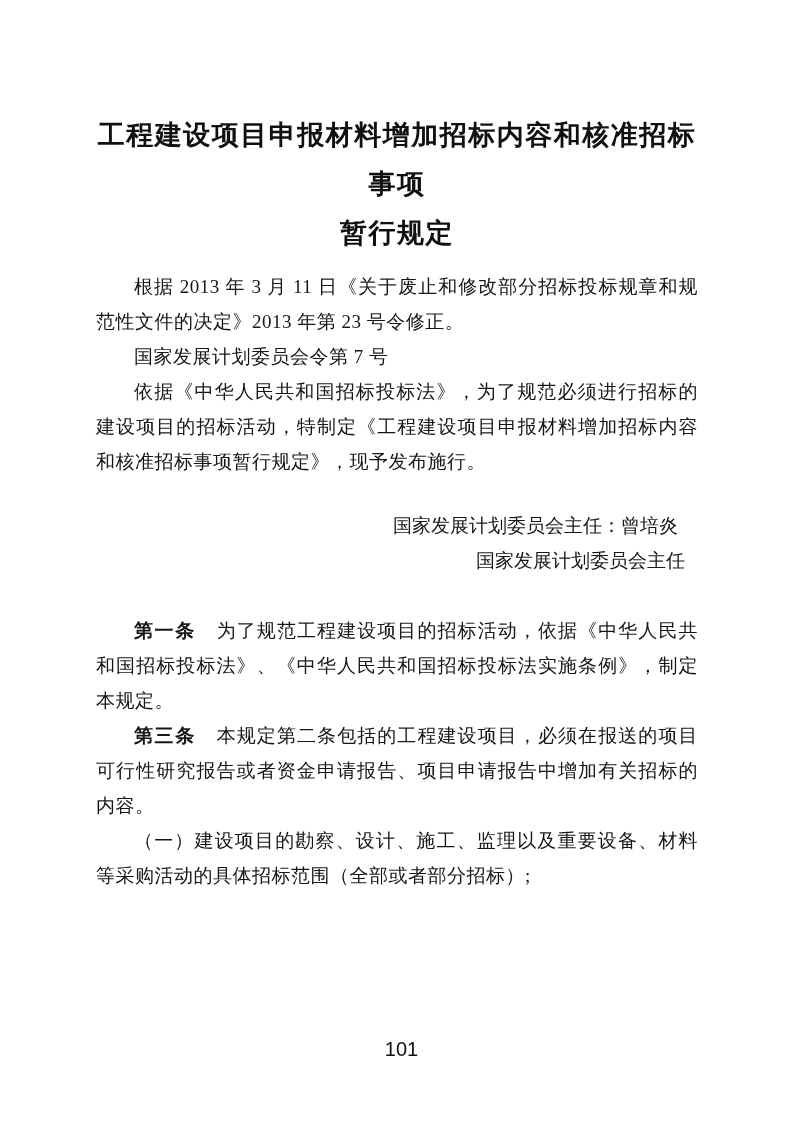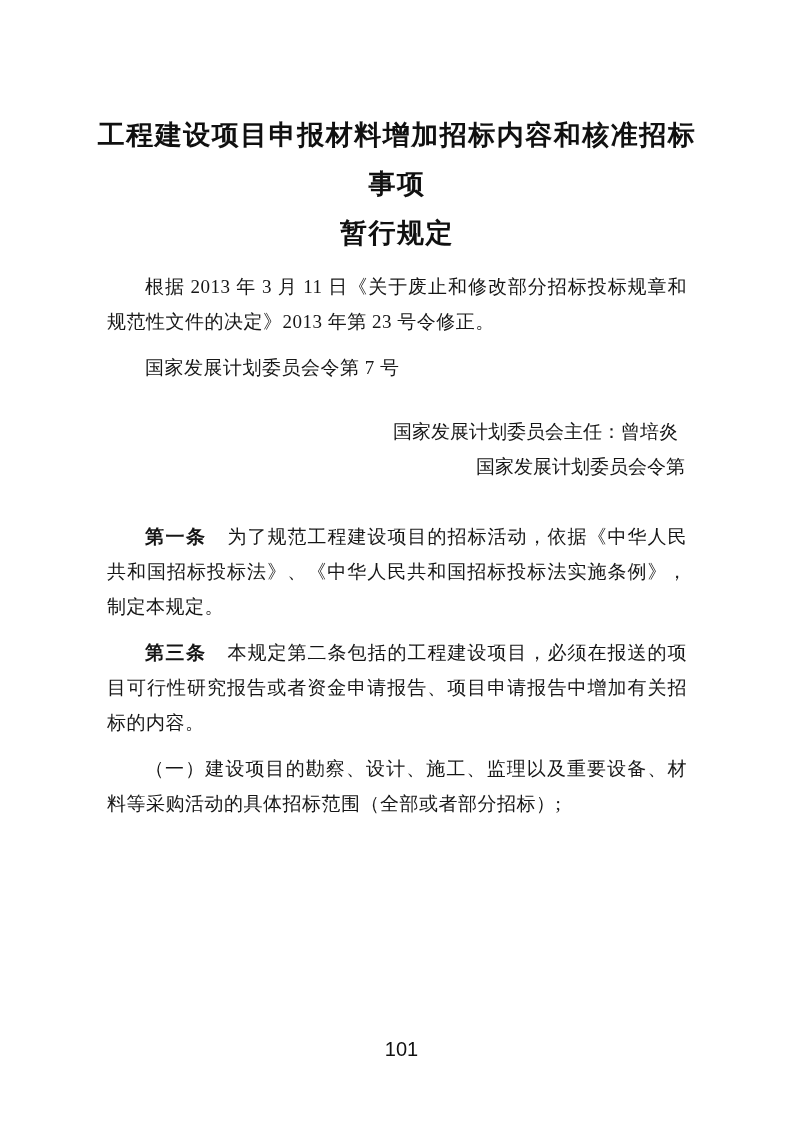--- a/index.html
+++ b/index.html
@@ -22,21 +22,21 @@
   .doc-title {
     margin: 0 0 11px 0;
     font-size: 27px;
     font-weight: 700;
     line-height: 49px;
     text-align: center;
     letter-spacing: 1.5px;
     color: #101010;
   }
   .para {
-    margin: 11px;
+    margin: 0;
     font-size: 19px;
     line-height: 35px;
     text-align: justify;
     text-indent: 2em;
     letter-spacing: 0.5px;
   }
   .article-head {
     font-weight: 700;
     margin-right: 1.1em;
     letter-spacing: 1px;
@@ -67,24 +67,25 @@
 <div class="sheet">
   <div class="content">
 
     <h1 class="doc-title">
       <span>工程建设项目申报材料增加招标内容和核准招标事项</span><br>
       <span>暂行规定</span>
     </h1>
 
     <p class="para">根据 2013 年 3 月 11 日《关于废止和修改部分招标投标规章和规范性文件的决定》2013 年第 23 号令修正。</p>
     <p class="para">国家发展计划委员会令第 7 号</p>
+    <p class="para">依据《中华人民共和国招标投标法》，为了规范必须进行招标的建设项目的招标活动，特制定《工程建设项目申报材料增加招标内容和核准招标事项暂行规定》，现予发布施行。</p>
 
     <div class="signature">
       <div class="sig-name">国家发展计划委员会主任：曾培炎</div>
-      <div class="sig-date">国家发展计划委员会令第</div>
+      <div class="sig-date">国家发展计划委员会主任</div>
     </div>
 
     <div class="articles">
       <p class="para">
         <span class="article-head">第一条</span><span>为了规范工程建设项目的招标活动，依据《中华人民共和国招标投标法》、《中华人民共和国招标投标法实施条例》，制定本规定。</span>
       </p>
       <p class="para">
         <span class="article-head">第三条</span><span>本规定第二条包括的工程建设项目，必须在报送的项目可行性研究报告或者资金申请报告、项目申请报告中增加有关招标的内容。</span>
       </p>
       <p class="para">（一）建设项目的勘察、设计、施工、监理以及重要设备、材料等采购活动的具体招标范围（全部或者部分招标）;</p>

